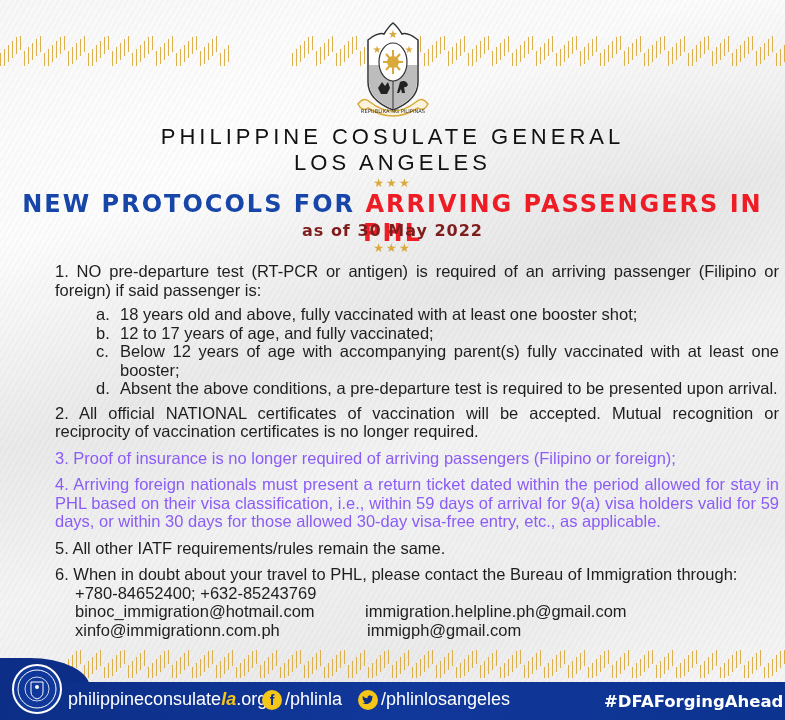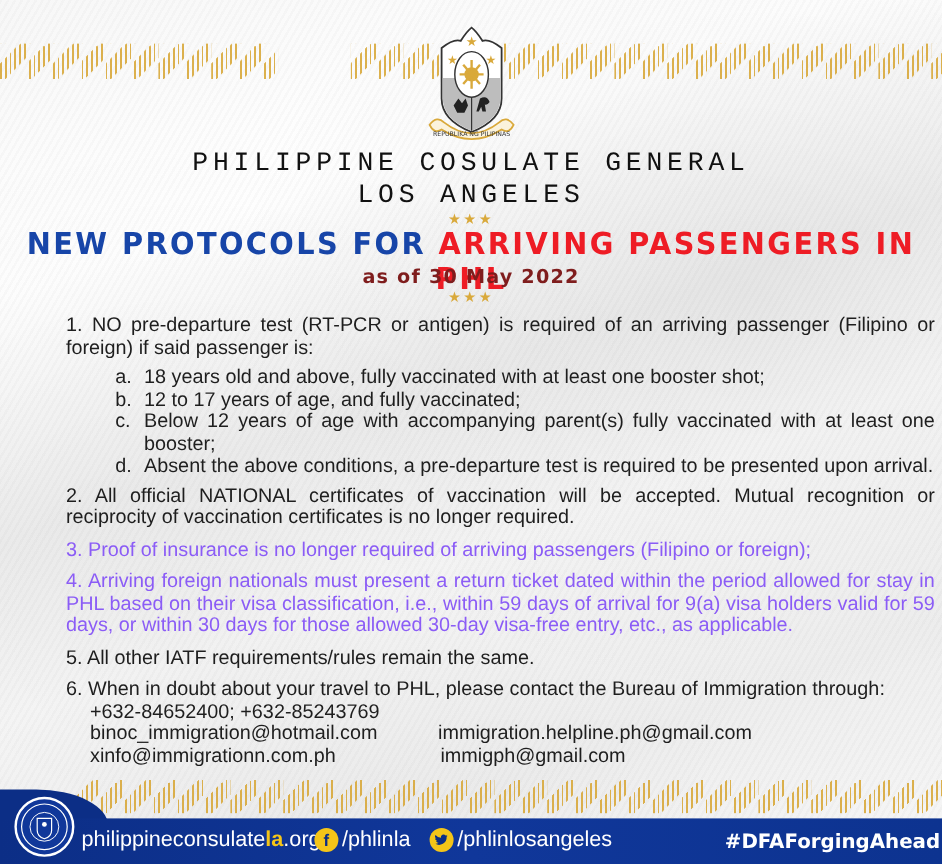--- a/index.html
+++ b/index.html
@@ -31,21 +31,21 @@
   .zz-top-left { left: 0; top: 36px; width: 232px; }
   .zz-top-right { left: 292px; top: 36px; width: 493px; }
   .zz-top-right { left: 292px; }
   .zz-bottom { left: 60px; top: 650px; width: 725px; height: 28px; }
 
   .seal-wrap {
     position: absolute; left: 344px; top: 20px; width: 98px; height: 100px;
   }
   .header-title {
     position: absolute; left: 0; width: 785px; text-align: center;
-    font-family: Liberation Mono, monospace; letter-spacing: 4px; color: #111;
+    font-family: Liberation Sans, sans-serif; letter-spacing: 4px; color: #111;
   }
   .ht1 { top: 124px; font-size: 22px; }
   .ht2 { top: 150px; font-size: 22px; }
   .stars {
     position: absolute; left: 0; width: 785px; text-align: center;
     color: #d9a93b; font-size: 12px; letter-spacing: 2px;
   }
   .stars1 { top: 176px; }
   .stars2 { top: 241px; }
   .main-title {
@@ -82,21 +82,21 @@
     background: #0c2e86; border-top-right-radius: 60px 30px;
   }
   .footer-seal {
     position: absolute; left: 12px; top: 664px; width: 50px; height: 50px; border-radius: 50%;
     background: #10379a; border: 2px solid #fff;
   }
   .footer-text {
     position: absolute; top: 689px; color: #fff; font-family: "Liberation Sans", sans-serif; font-size: 18px;
   }
   .ft-site { left: 68px; }
-  .ft-site .hl { color: #f5c518; font-weight: bold; }
+  .ft-site .hl { color: #f5c518; font-weight: bold; font-style: italic; }
   .ft-fb { left: 262px; display: flex; align-items: center; }
   .ft-tw { left: 358px; display: flex; align-items: center; }
   .soc-icon {
     width: 20px; height: 20px; border-radius: 50%; background: #f5c518; color: #0c2e86;
     font-weight: bold; font-size: 14px; text-align: center; line-height: 20px; margin-right: 3px;
   }
   .ft-hash { left: 604px; font-weight: bold; font-family: "DejaVu Sans", sans-serif; font-size: 16.5px; top: 692px; text-align: center; }
 </style>
 </head>
 <body>
@@ -158,21 +158,21 @@
       <span class="lbl">d.</span>
       <span class="txt">Absent the above conditions, a pre-departure test is required to be presented upon arrival.</span>
     </div>
   </div>
   <div class="para" style="margin-bottom:8px">2. All official NATIONAL certificates of vaccination will be accepted.  Mutual recognition or reciprocity of vaccination certificates is no longer required.</div>
   <div class="para faded" style="margin-bottom:8px">3. Proof of insurance is no longer required of arriving passengers (Filipino or foreign);</div>
   <div class="para faded" style="margin-bottom:8px">4. Arriving foreign nationals must present a return ticket dated within the period allowed for stay in PHL based on their visa classification, i.e., within 59 days of arrival for 9(a) visa holders valid for 59 days, or within 30 days for those allowed 30-day visa-free entry, etc., as applicable.</div>
   <div class="para" style="margin-bottom:8px">5. All other IATF requirements/rules remain the same.</div>
   <div class="para" style="margin-bottom:0">6. When in doubt about your travel to PHL, please contact the Bureau of Immigration through:</div>
   <div class="contacts">
-    <div>+632-84652400; +632-85243769</div>
+    <div>+780-84652400; +632-85243769</div>
     <div class="contact-row">
       <span class="c1">binoc_immigration@hotmail.com</span>
       <span>immigration.helpline.ph@gmail.com</span>
     </div>
     <div class="contact-row">
       <span class="c1">xinfo@immigrationn.com.ph</span>
       <span style="padding-left:2px">immigph@gmail.com</span>
     </div>
   </div>
 </div>

